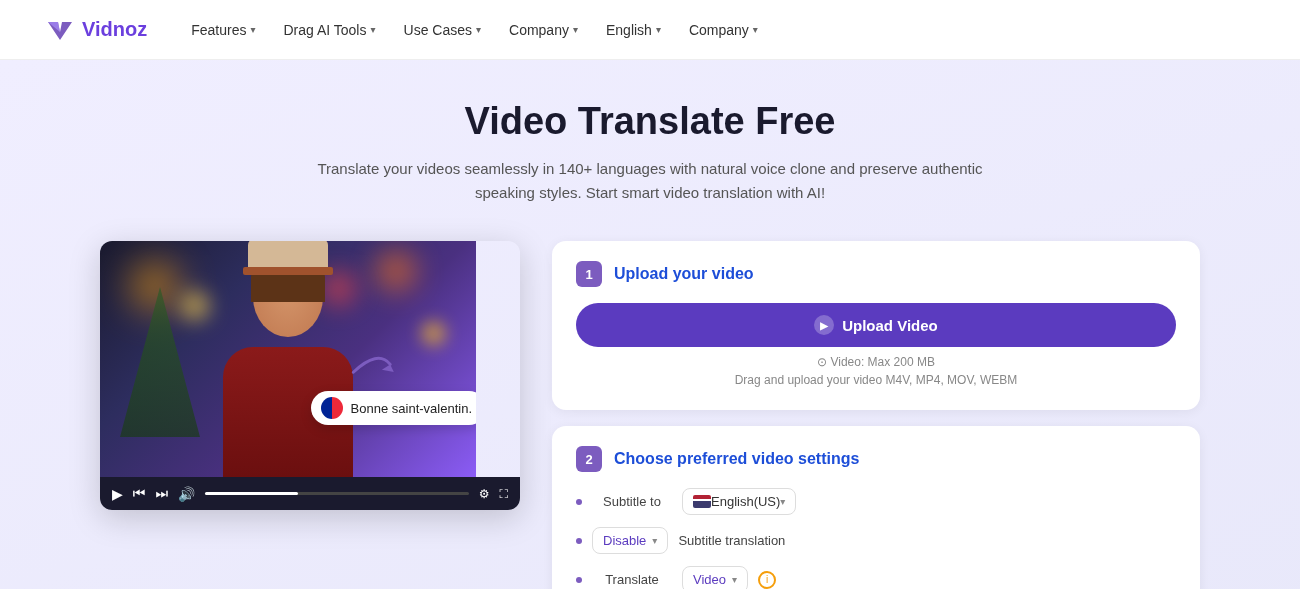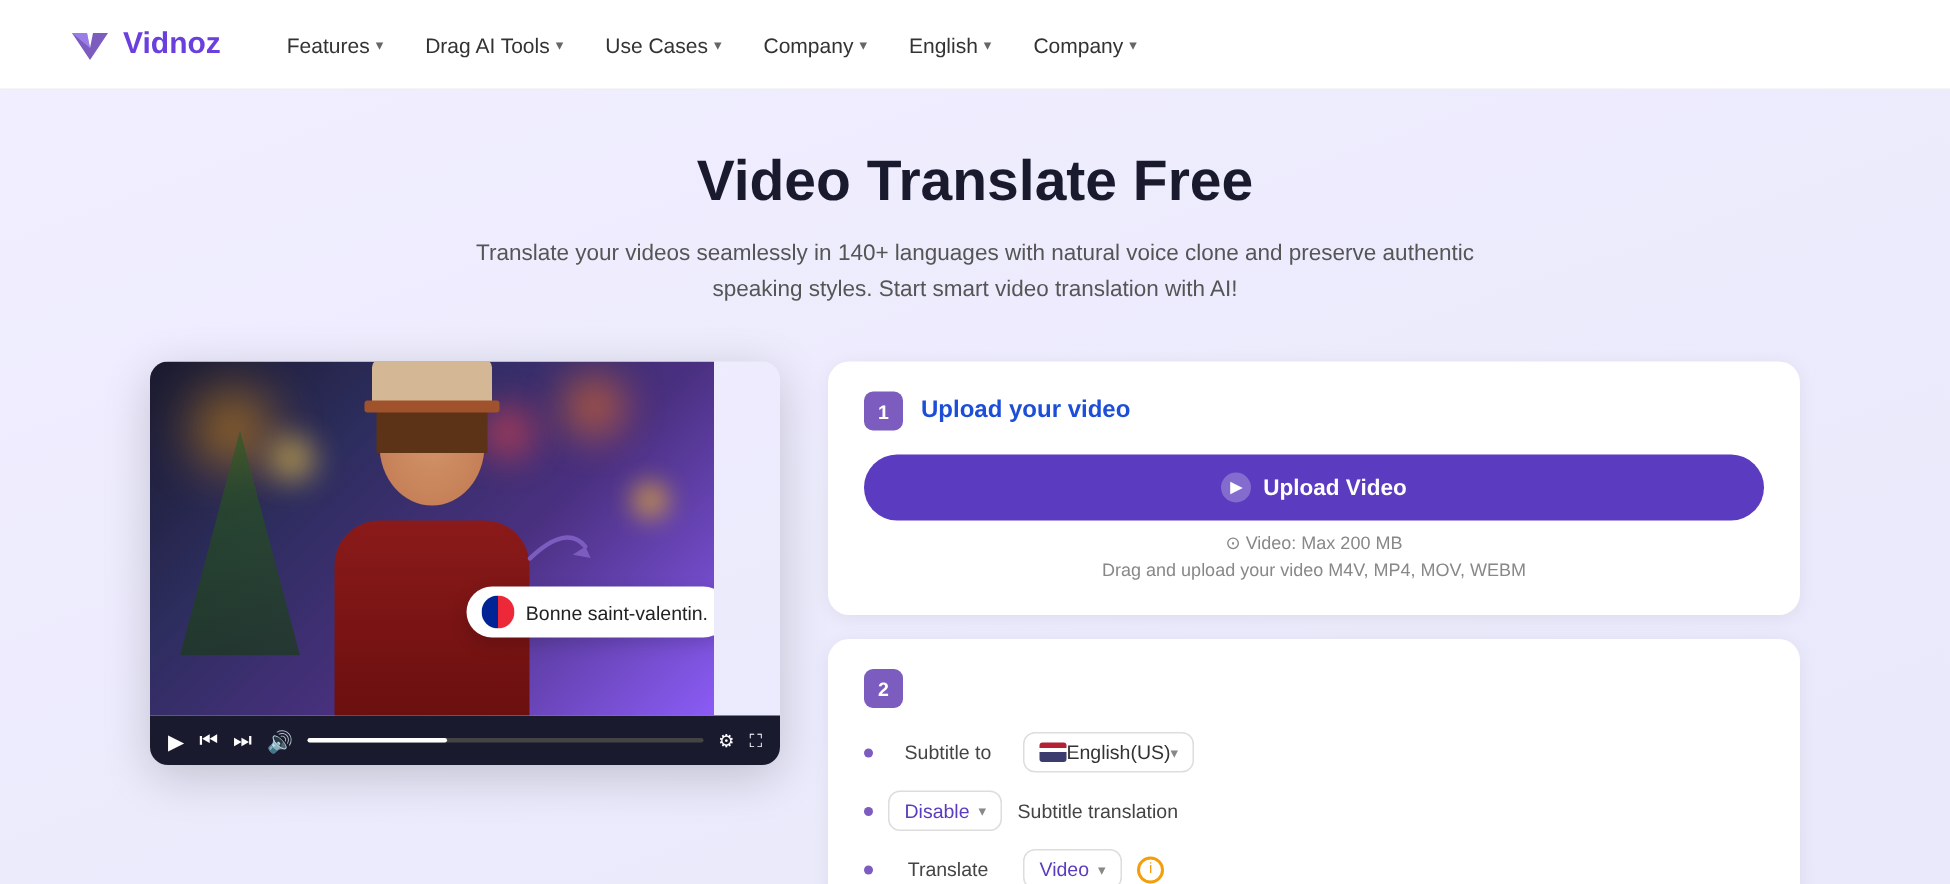--- a/index.html
+++ b/index.html
@@ -443,20 +443,21 @@
         </button>
         <div class="upload-info-top">
           <span>⊙ Video: Max 200 MB</span>
         </div>
         <div class="upload-info">Drag and upload your video M4V, MP4, MOV, WEBM</div>
       </div>
 
       <div class="step-card">
         <div class="step-header">
           <div class="step-num">2</div>
+          <span class="step-title">Choose preferred video settings</span>
         </div>
 
         <div class="setting-row">
           <div class="dot"></div>
           <span class="setting-label">Subtitle to</span>
           <div class="setting-select">
             <div class="flag-us"></div>
             <span>English(US)</span>
             <span class="select-chevron">▾</span>
           </div>

